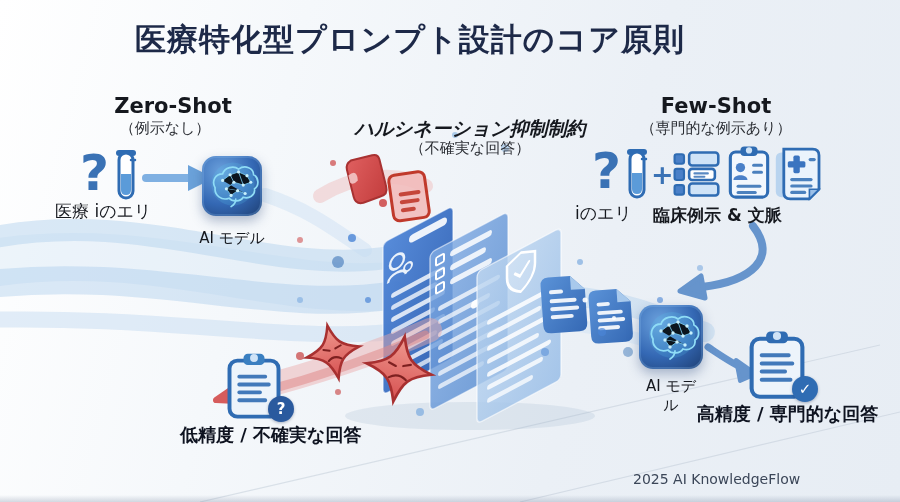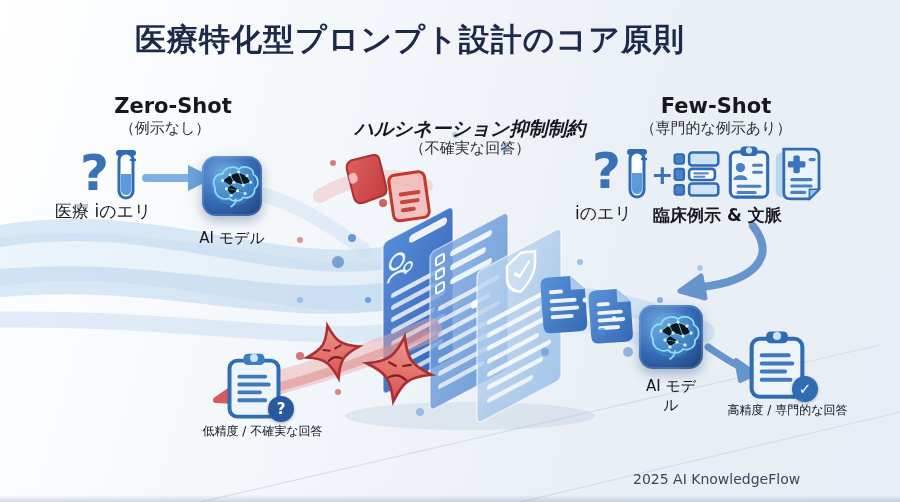--- a/index.html
+++ b/index.html
@@ -13,21 +13,21 @@
   .title{
     left:0; top:19px; width:820px; margin:0; text-align:center;
     font-size:31px; font-weight:700; color:#1d2948; letter-spacing:1px;
   }
   .scene{position:absolute; left:0; top:0; width:900px; height:502px;}
   .heading{font-weight:700; font-size:21px; color:#15181e; text-align:center; line-height:1.15;}
   .subheading{font-size:15px; color:#2a2d33; text-align:center; line-height:1.2;}
   .mid-heading{font-weight:700; font-size:19px; color:#15181e; text-align:center;}
   .label{font-size:17px; color:#15181e; text-align:left; line-height:1.2;}
   .small-label{font-size:15px; color:#15181e; text-align:center;}
-  .bold-label{font-size:12px; font-weight:400; color:#0e1320; text-align:center; white-space:nowrap;}
+  .bold-label{font-size:18px; font-weight:700; color:#0e1320; text-align:center; white-space:nowrap;}
   .qmark{font-size:50px; font-weight:700; color:#3a72b5; line-height:1;}
   .plus{font-size:27px; font-weight:700; color:#3a72b5; line-height:1;}
   .app-icon{
     border-radius:14px;
     background:radial-gradient(130% 130% at 32% 26%,#6aa0dc 0%,#3468b4 42%,#16315e 88%);
     box-shadow:0 5px 12px rgba(40,70,120,.35), inset 0 0 0 2px rgba(150,200,245,.22);
   }
   .badge{
     position:absolute; width:26px; height:26px; border-radius:50%;
     display:flex; align-items:center; justify-content:center;

